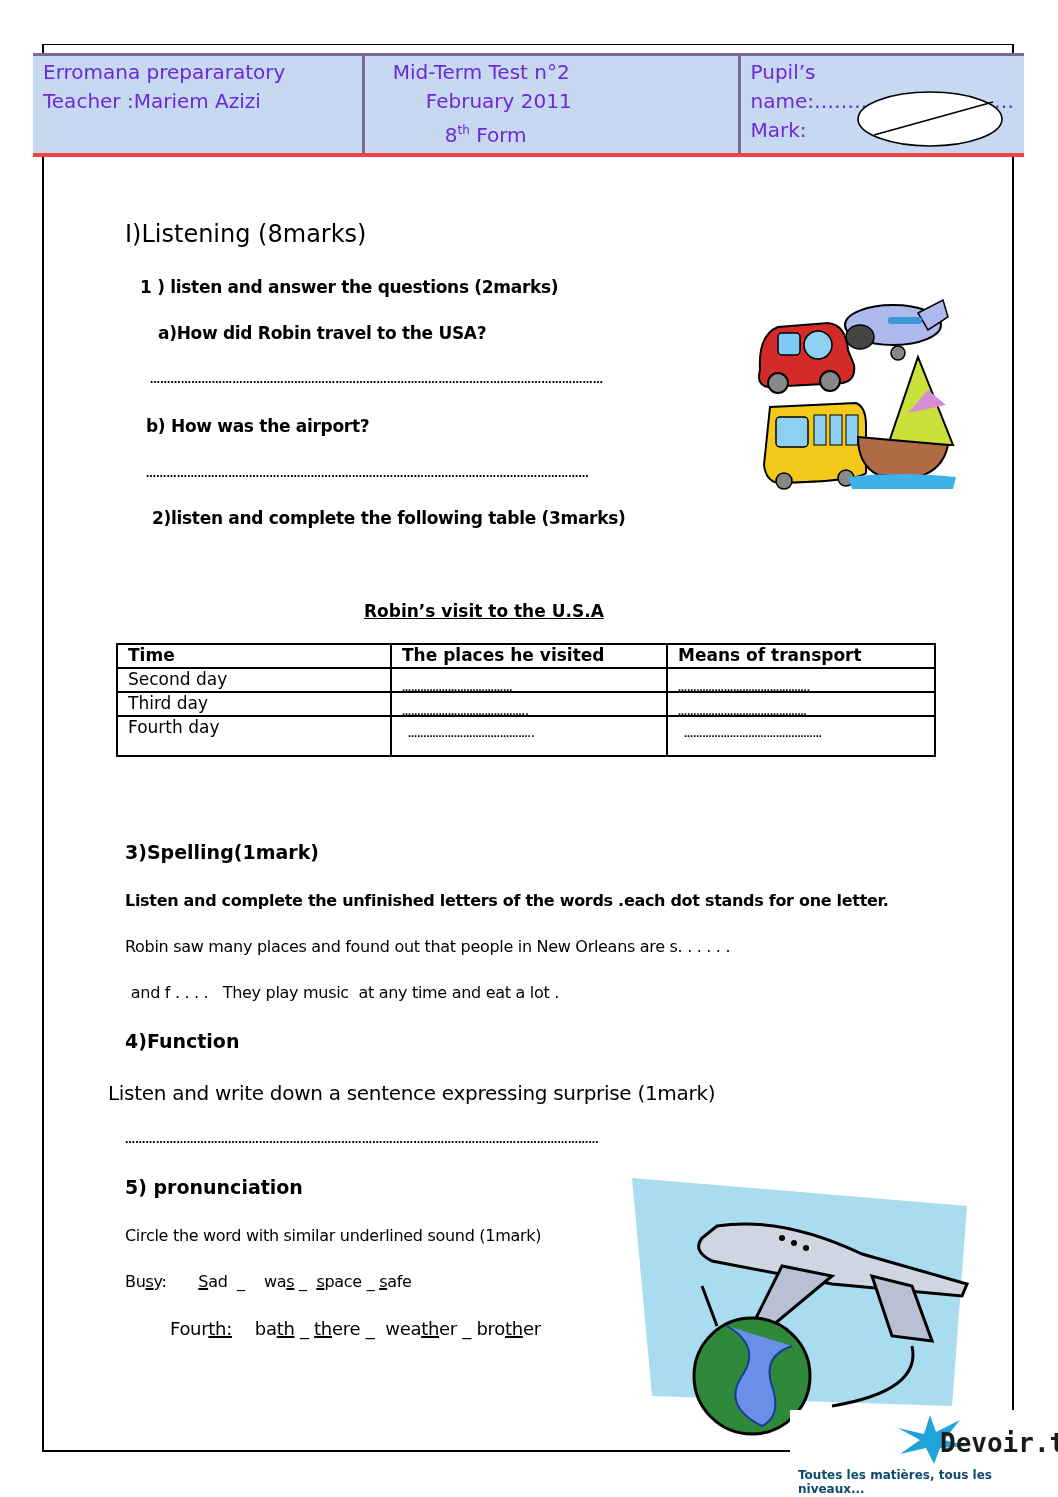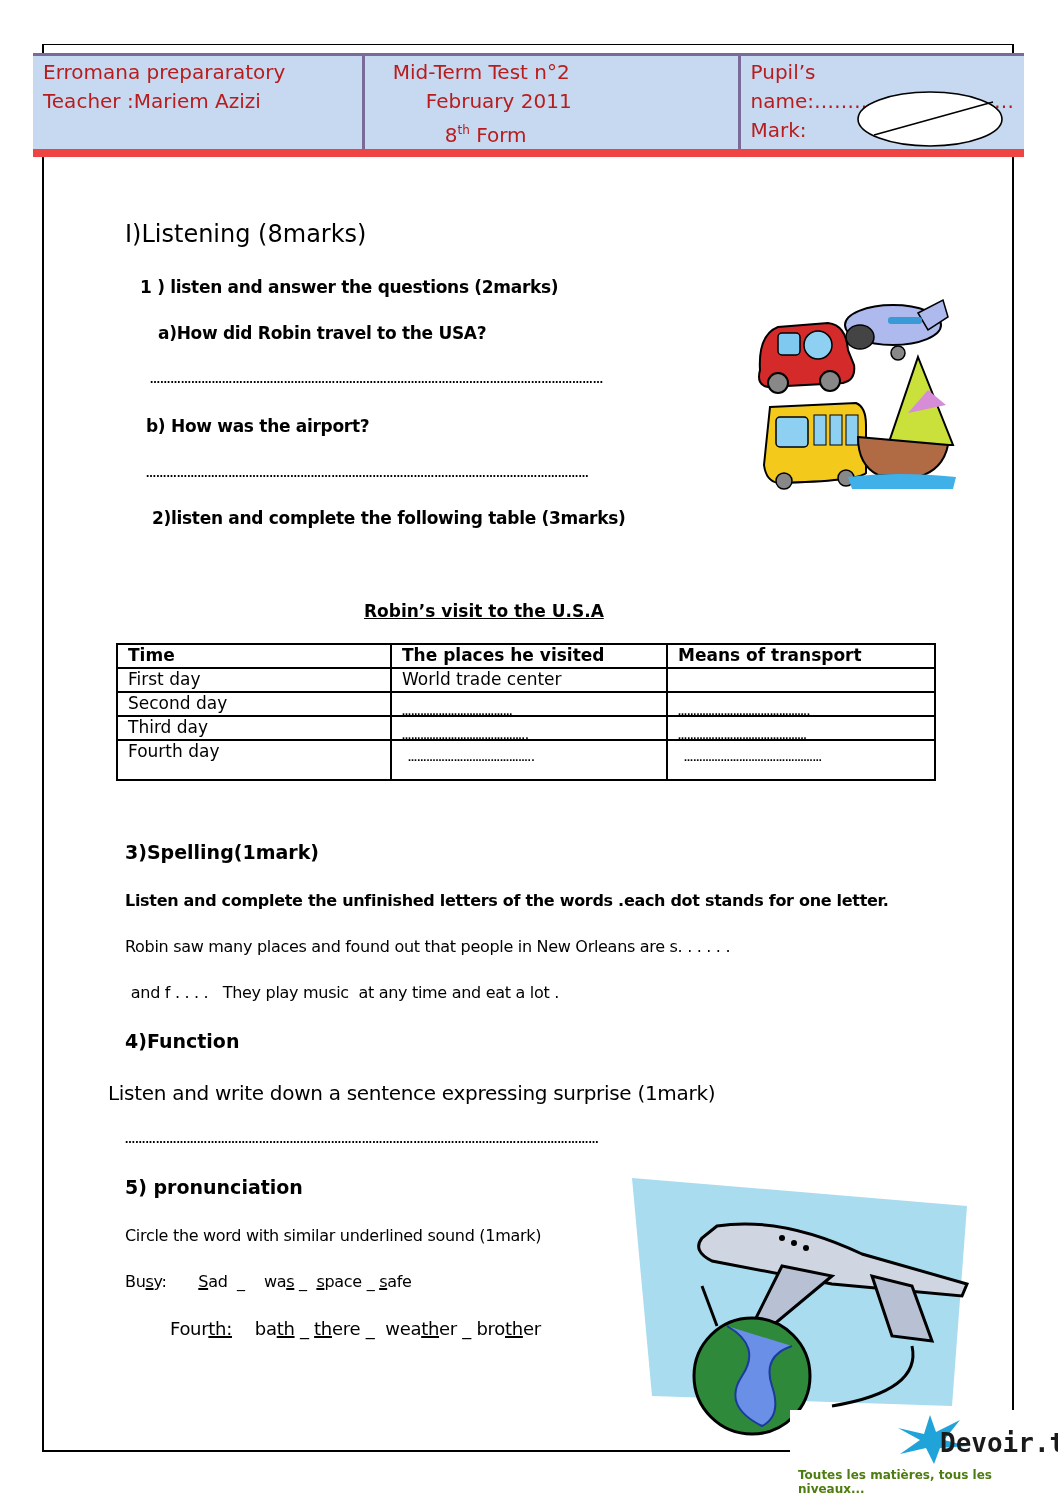--- a/index.html
+++ b/index.html
@@ -2,22 +2,22 @@
 <html><head>
 <meta charset="utf-8">
 <style>
   html, body { margin: 0; padding: 0; background: #ffffff; }
   body { width: 1058px; height: 1497px; position: relative; overflow: hidden;
          font-family: "DejaVu Sans", sans-serif; color: #000; }
   .page-border { position: absolute; left: 42px; top: 44px; width: 972px; height: 1408px;
                  border-left: 2px solid #000; border-right: 2px solid #000; border-top: 1.5px solid #000;
                  border-bottom: 2px solid #000; box-sizing: border-box; }
   .header { position: absolute; left: 33px; top: 53px; width: 991px; height: 104px;
-            background: #c6d9f0; border-top: 3px solid #7a6a9a; border-bottom: 8px solid #ef4444;
-            box-sizing: border-box; display: flex; color: #b91c1c; font-size: 20px; line-height: 29px; }
+            background: #c6d9f0; border-top: 3px solid #7a6a9a; border-bottom: 4px solid #ef4444;
+            box-sizing: border-box; display: flex; color: #6d28d9; font-size: 20px; line-height: 29px; }
   .hcell { box-sizing: border-box; padding: 2px 10px; }
   .hcell.left { width: 332px; border-right: 3px solid #7a6a9a; }
   .hcell.mid { width: 376px; border-right: 3px solid #7a6a9a; padding-left: 28px; }
   .hcell.right { flex: 1; position: relative; }
   .mid .l2 { padding-left: 33px; }
   .mid .l3 { padding-left: 52px; }
   .mark-ellipse { position: absolute; left: 116px; top: 35px; width: 146px; height: 56px; }
   .el { position: absolute; white-space: nowrap; }
   .h1 { font-size: 24px; font-weight: normal; }
   .q { font-size: 17px; font-weight: bold; letter-spacing: -0.3px; }
@@ -106,25 +106,20 @@
 
 <div class="el table-title" style="left:364px; top:601px;">Robin’s visit to the U.S.A</div>
 <table class="usa">
   <tbody>
       <tr>
     <td class="c1 hdr">Time</td>
     <td class="c2 hdr">The places he visited</td>
     <td class="hdr">Means of transport</td>
   </tr>
   <tr>
-    <td class="c1">First day</td>
-    <td class="c2">World trade center</td>
-    <td></td>
-  </tr>
-  <tr>
     <td class="c1">Second day</td>
     <td class="c2"><span class="cell-dots">………………………………</span></td>
     <td><span class="cell-dots">…………………………………….</span></td>
   </tr>
   <tr>
     <td class="c1">Third day</td>
     <td class="c2"><span class="cell-dots">…………………………………..</span></td>
     <td><span class="cell-dots">……………………………………</span></td>
   </tr>
   <tr class="tall">
@@ -187,14 +182,14 @@
     <path d="M95 150 Q130 170 110 200 Q90 230 130 250 Q150 240 140 210 Q130 180 160 170" fill="#6a8fe6" stroke="#1b3a9a" stroke-width="2"></path>
     <line x1="85" y1="150" x2="70" y2="110" stroke="#000" stroke-width="3"></line>
   </g>
 </svg>
 
 <div class="watermark">
   <svg style="position:absolute; left:100px; top:0;" width="80" height="55" viewBox="0 0 80 55">
     <path d="M40 5 L46 22 L70 10 L54 30 L78 36 L50 38 L44 54 L36 38 L10 44 L30 30 L8 18 L34 24 Z" fill="#1fa3d9"></path>
   </svg>
   <div style="position:absolute; left:150px; top:18px; font-size:26px; font-weight:bold; color:#1a1a1a; font-family:'DejaVu Sans Mono', monospace;">Devoir.tn</div>
-  <div style="position:absolute; left:8px; top:58px; font-size:12px; font-weight:bold; color:#4d7c0f; font-family:'DejaVu Sans', sans-serif;">Toutes les matières, tous les niveaux...</div>
+  <div style="position:absolute; left:8px; top:58px; font-size:12px; font-weight:bold; color:#0c4a6e; font-family:'DejaVu Sans', sans-serif;">Toutes les matières, tous les niveaux...</div>
 </div>
 
 </body></html>

